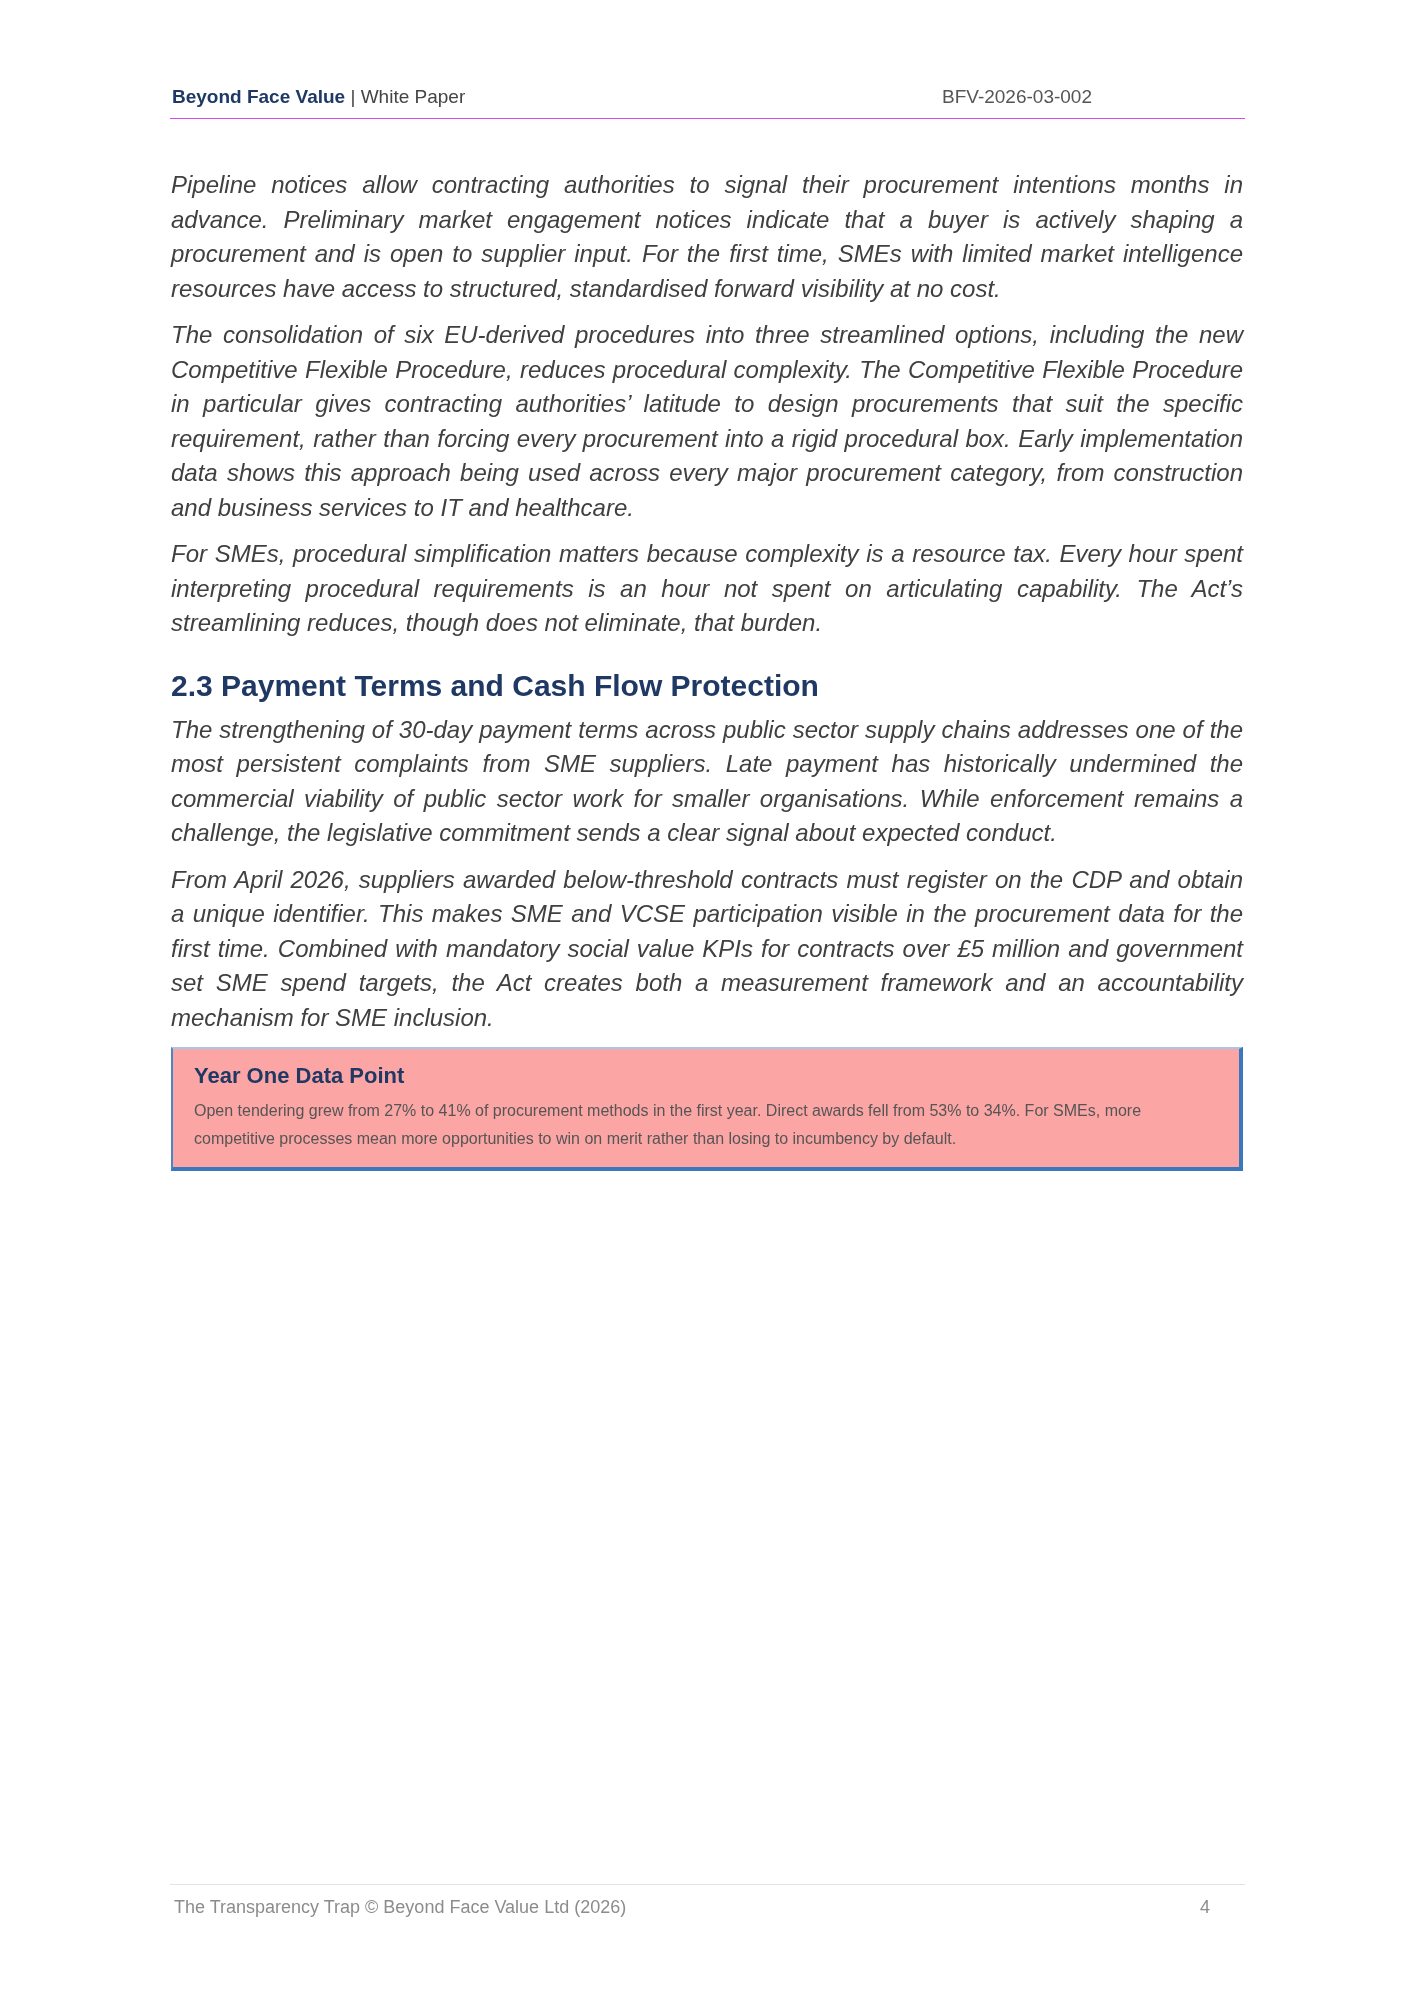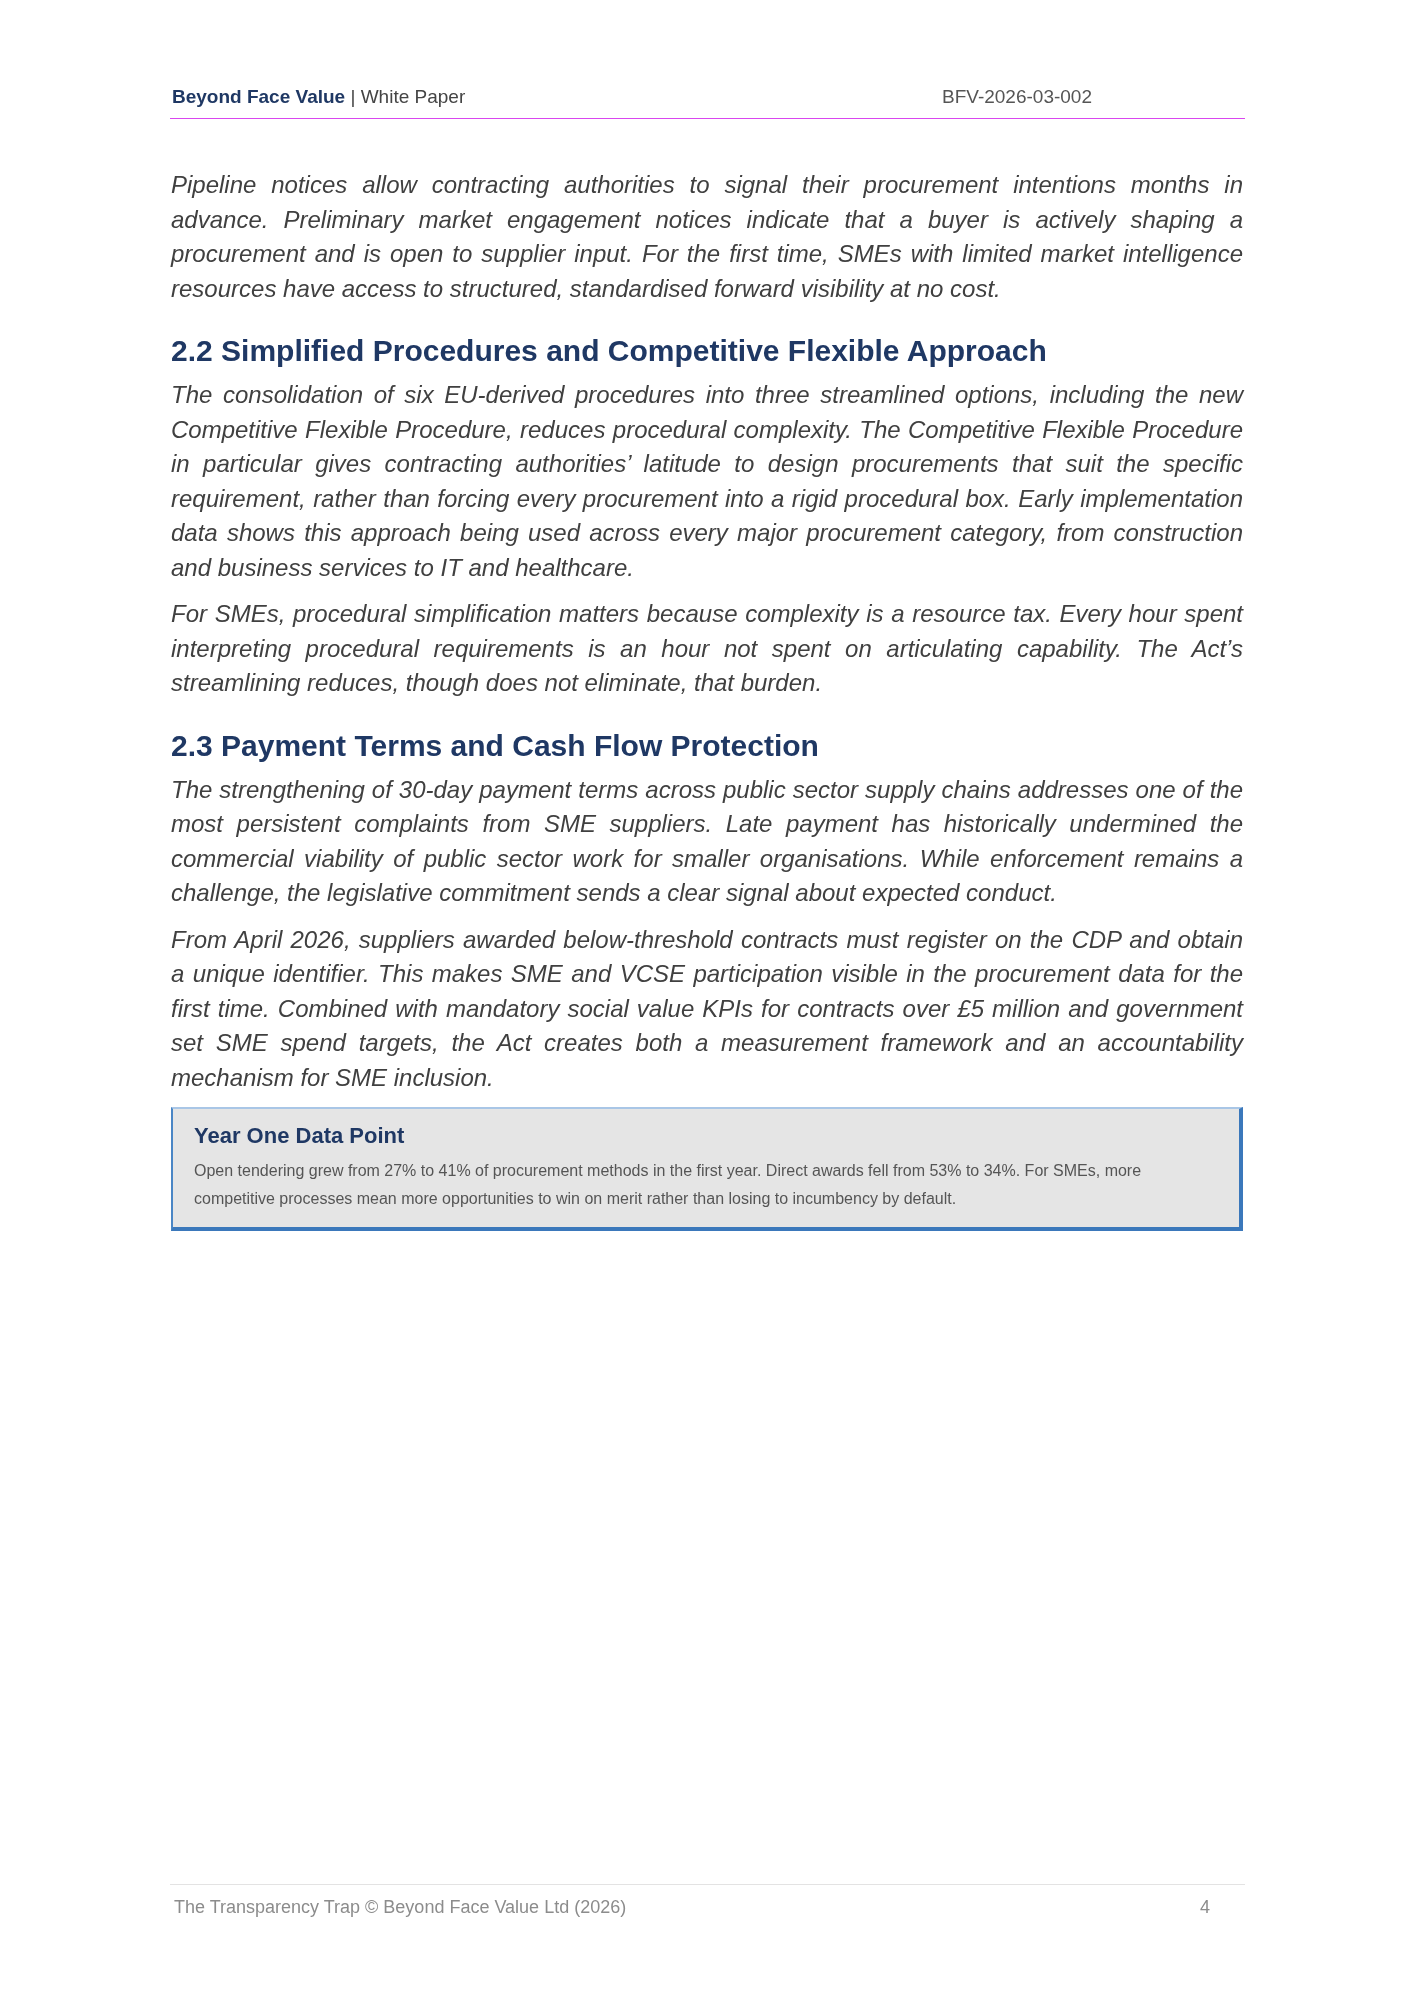--- a/index.html
+++ b/index.html
@@ -4,41 +4,40 @@
 <style>
   html, body { margin: 0; padding: 0; background: #ffffff; }
   body { width: 1414px; height: 2000px; position: relative; font-family: "Liberation Sans", sans-serif; color: #404040; }
   .header { position: absolute; left: 170px; top: 84px; width: 1075px; height: 34px; border-bottom: 1px solid #d946ef; }
   .header-left { position: absolute; left: 2px; top: 2px; font-size: 19px; color: #444; }
   .header-brand { font-weight: bold; color: #1f3864; }
   .header-right { position: absolute; left: 772px; top: 2px; font-size: 19px; color: #555; }
   .content { position: absolute; left: 171px; top: 168px; width: 1072px; }
   p.body { font-size: 24px; line-height: 34.5px; text-align: justify; margin: 0 0 12px 0; color: #404040; font-style: italic; }
   h2 { font-size: 30px; font-weight: bold; color: #1f3864; margin: 26px 0 8px 0; line-height: 38px; }
-  .callout { margin-top: 12px; background: #e5e5e5; border-left: 2px solid #4a86c5; border-top: 2px solid #a9c6e6; border-right: 4px solid #3b78bb; border-bottom: 4px solid #3b78bb; padding: 14px 22px 14px 21px; }
+  .callout { margin-top: 12px; background: #fca5a5; border-left: 2px solid #4a86c5; border-top: 2px solid #a9c6e6; border-right: 4px solid #3b78bb; border-bottom: 4px solid #3b78bb; padding: 14px 22px 14px 21px; }
   .callout-title { font-size: 22px; font-weight: bold; color: #1f3864; margin-bottom: 8px; }
   .callout-text { font-size: 16px; line-height: 28px; color: #555; }
   .footer { position: absolute; left: 170px; top: 1884px; width: 1075px; border-top: 1px solid #e3e3e3; }
   .footer-left { position: absolute; left: 4px; top: 12px; font-size: 18px; color: #8c8c8c; text-align: center; }
   .footer-right { position: absolute; left: 1030px; top: 12px; font-size: 18px; color: #8c8c8c; }
 </style>
 </head>
 <body>
 
 <div class="header">
   <div class="header-left">
     <span class="header-brand">Beyond Face Value</span><span> | </span><span>White Paper</span>
   </div>
   <div class="header-right">BFV-2026-03-002</div>
 </div>
 
 <div class="content">
   <p class="body">Pipeline notices allow contracting authorities to signal their procurement intentions months in advance. Preliminary market engagement notices indicate that a buyer is actively shaping a procurement and is open to supplier input. For the first time, SMEs with limited market intelligence resources have access to structured, standardised forward visibility at no cost.</p>
 
-  <h2>2.2 Simplified Procedures and Competitive Flexible Approach</h2>
   <p class="body">The consolidation of six EU-derived procedures into three streamlined options, including the new Competitive Flexible Procedure, reduces procedural complexity. The Competitive Flexible Procedure in particular gives contracting authorities’ latitude to design procurements that suit the specific requirement, rather than forcing every procurement into a rigid procedural box. Early implementation data shows this approach being used across every major procurement category, from construction and business services to IT and healthcare.</p>
   <p class="body">For SMEs, procedural simplification matters because complexity is a resource tax. Every hour spent interpreting procedural requirements is an hour not spent on articulating capability. The Act’s streamlining reduces, though does not eliminate, that burden.</p>
 
   <h2>2.3 Payment Terms and Cash Flow Protection</h2>
   <p class="body">The strengthening of 30-day payment terms across public sector supply chains addresses one of the most persistent complaints from SME suppliers. Late payment has historically undermined the commercial viability of public sector work for smaller organisations. While enforcement remains a challenge, the legislative commitment sends a clear signal about expected conduct.</p>
 
   <p class="body">From April 2026, suppliers awarded below-threshold contracts must register on the CDP and obtain a unique identifier. This makes SME and VCSE participation visible in the procurement data for the first time. Combined with mandatory social value KPIs for contracts over £5 million and government set SME spend targets, the Act creates both a measurement framework and an accountability mechanism for SME inclusion.</p>
 
   <div class="callout">
     <div class="callout-title">Year One Data Point</div>

